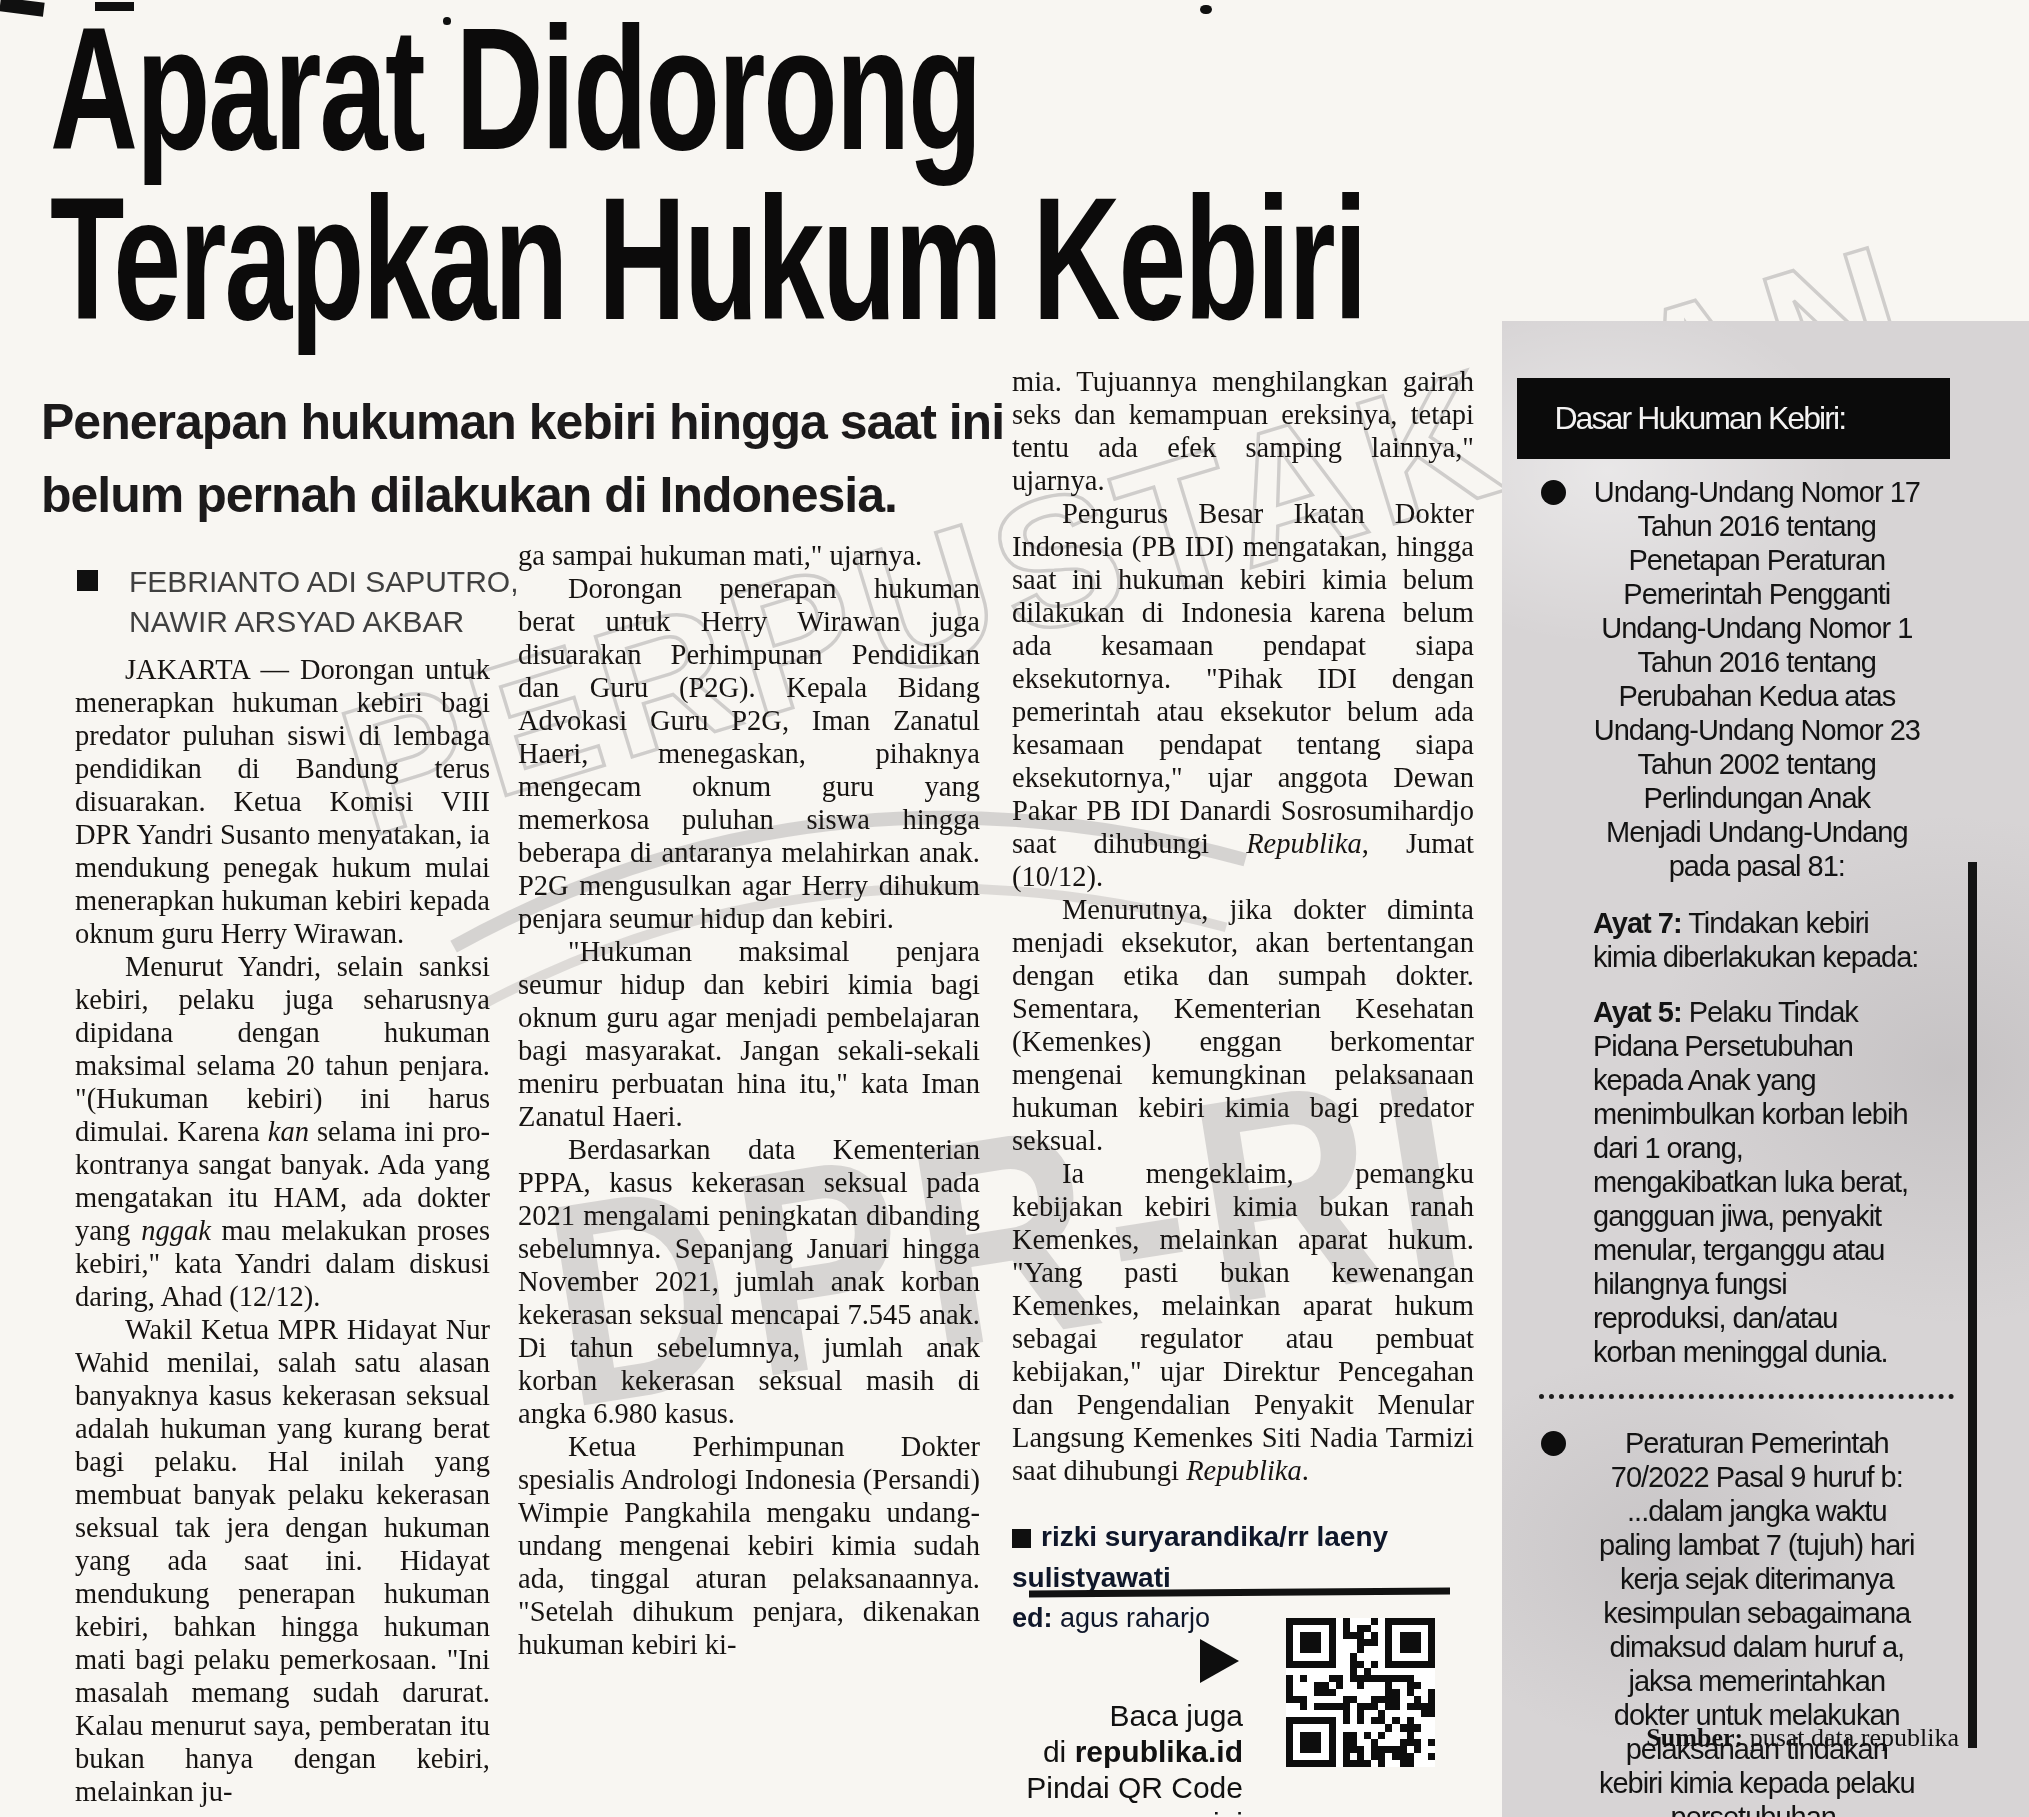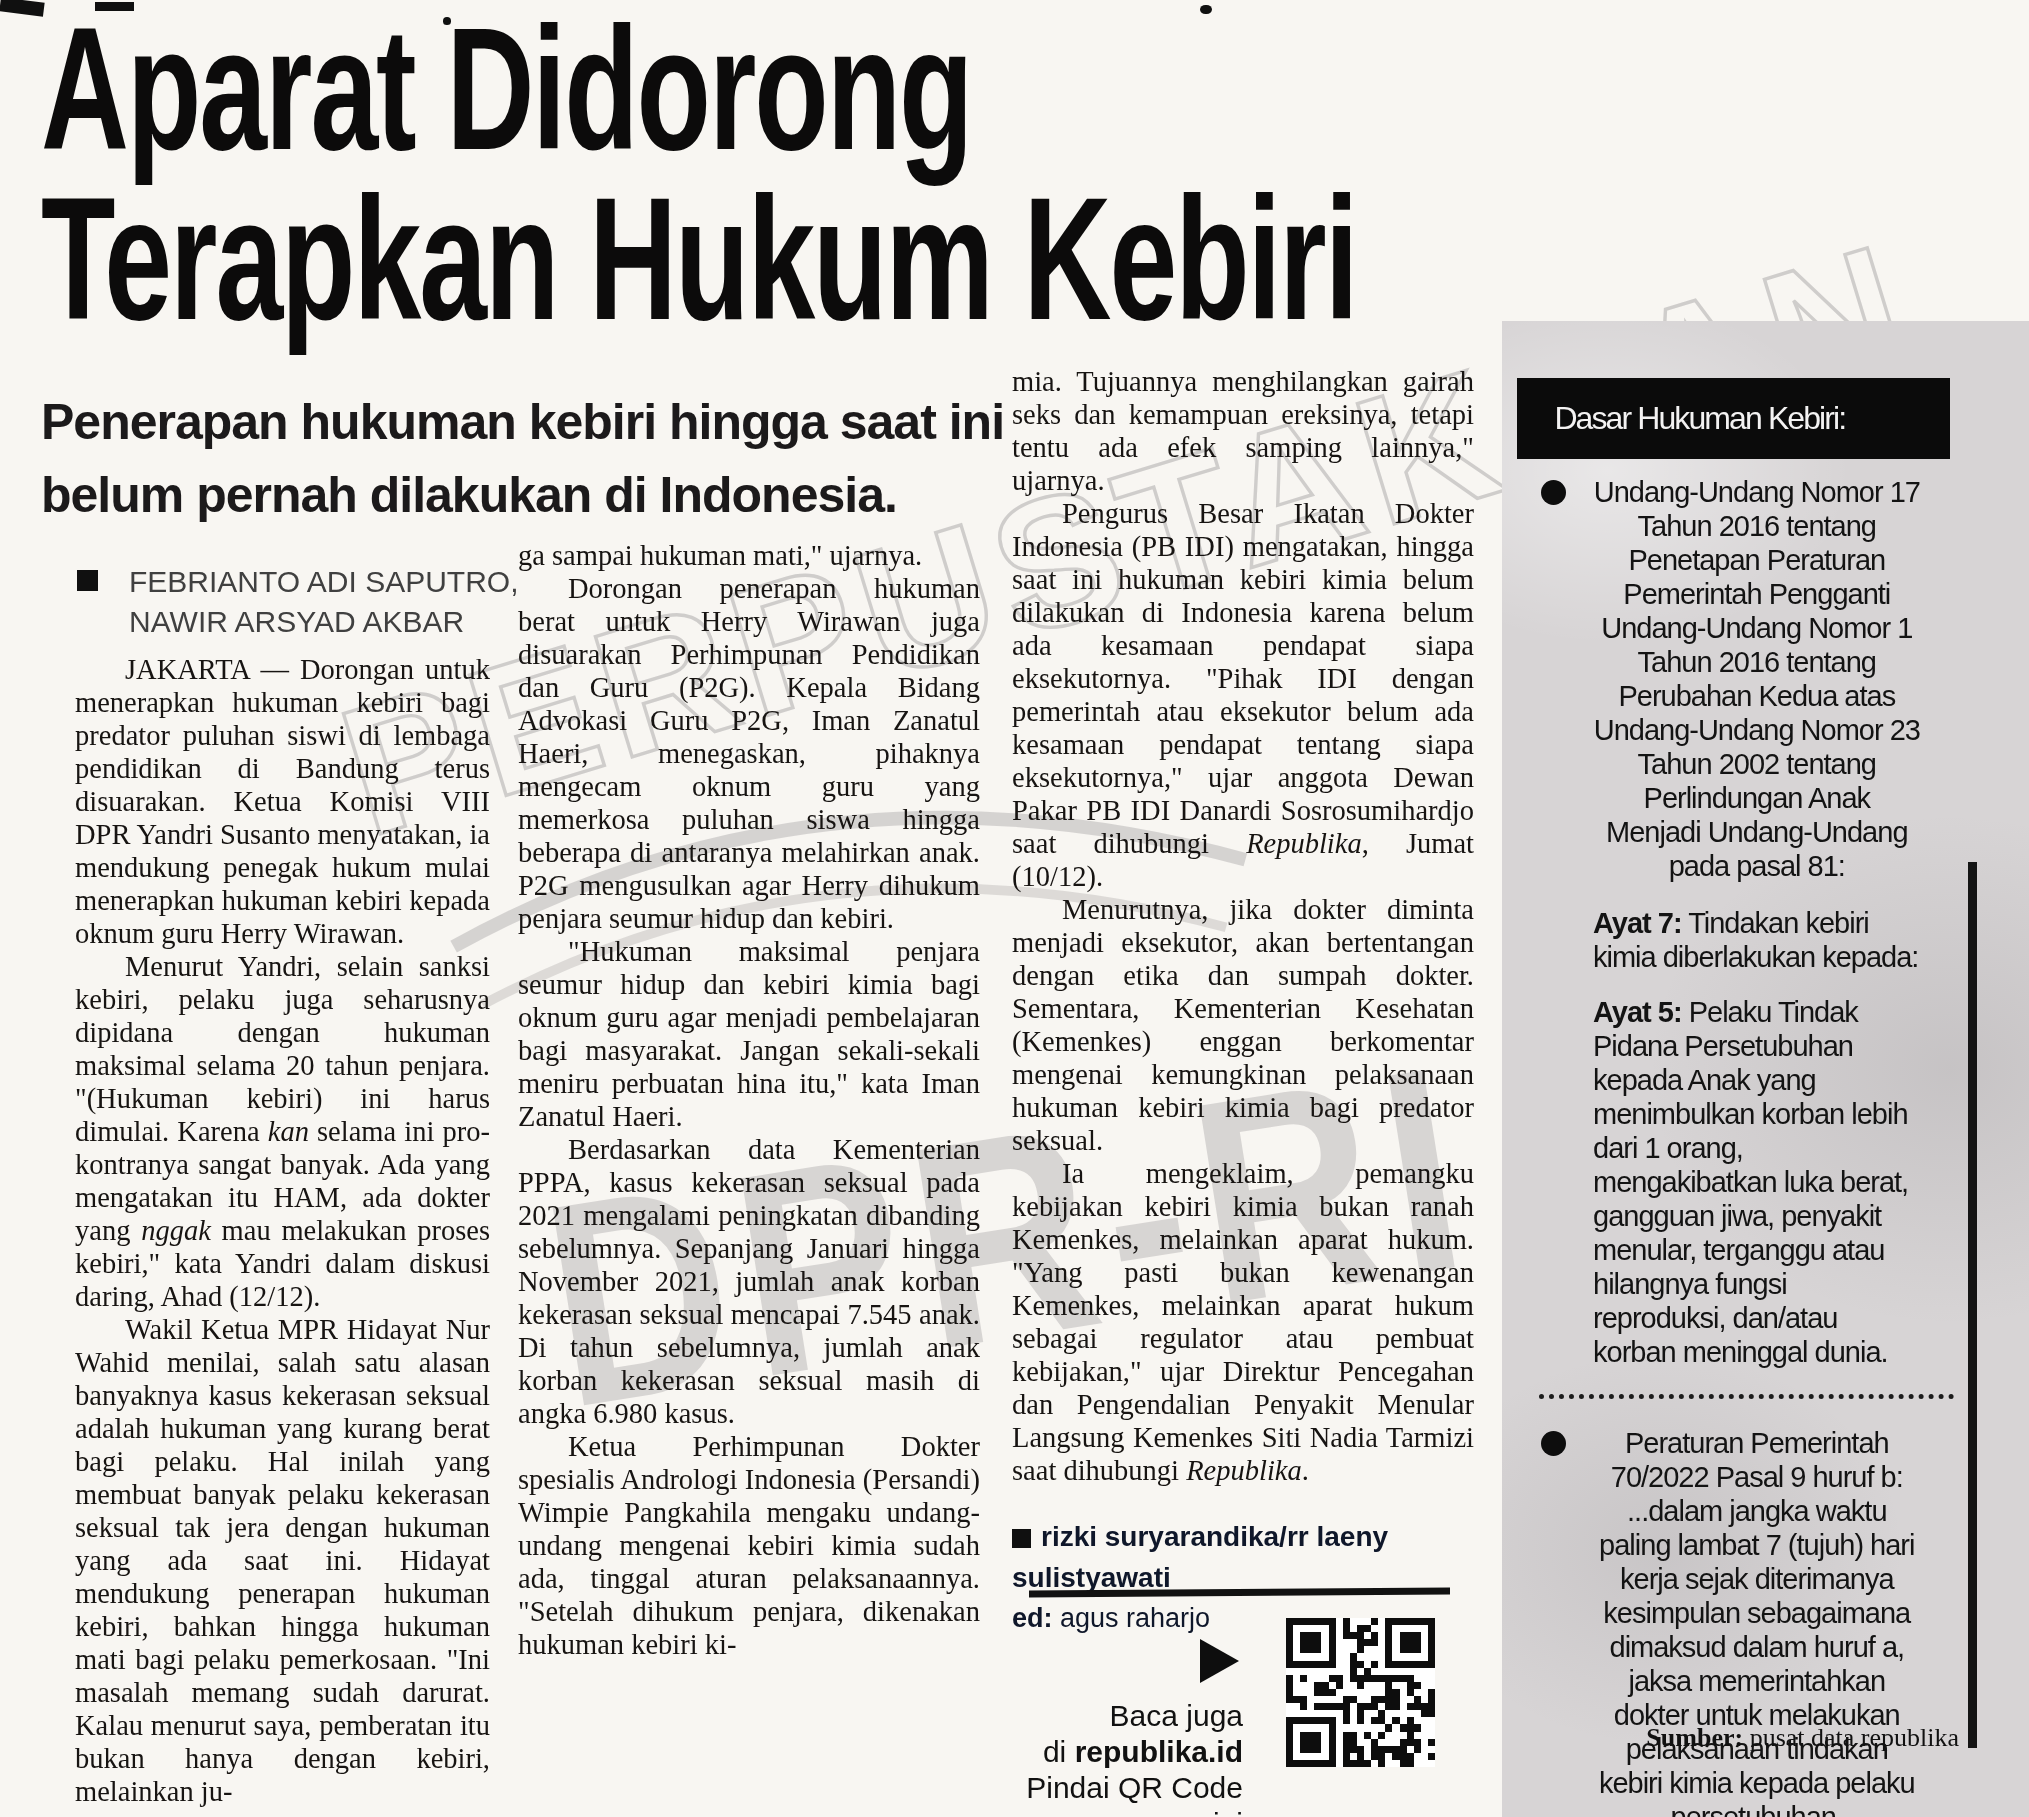--- a/index.html
+++ b/index.html
@@ -13,21 +13,21 @@
   .wm1{position:absolute;left:319px;top:676px;font-family:"Liberation Sans",sans-serif;
        font-weight:700;font-size:183px;letter-spacing:9.7px;color:transparent;
        -webkit-text-stroke:3.4px rgba(150,147,149,.42);transform:rotate(-17deg);
        transform-origin:0 0;white-space:nowrap;}
   .wm2{position:absolute;left:526px;top:1144px;font-family:"Liberation Sans",sans-serif;
        font-weight:700;font-size:290px;color:rgba(140,136,139,.30);letter-spacing:15.4px;
        transform:rotate(-9deg) scaleX(.85);transform-origin:0 0;white-space:nowrap;}
   .wm-svg{position:absolute;left:415px;top:541px;}
 
   
-  .headline{position:absolute;left:41px;top:3.9px;z-index:2;}
+  .headline{position:absolute;left:50px;top:3.9px;z-index:2;}
   .hl{display:block;font-family:"Liberation Sans",sans-serif;font-weight:700;
       font-size:174px;line-height:170px;letter-spacing:-2.9px;color:#0c0b0b;
       transform:scaleX(.70);transform-origin:0 50%;white-space:nowrap;}
 
   .standfirst{position:absolute;left:41px;top:386px;z-index:2;
       font-family:"Liberation Sans",sans-serif;font-size:50px;line-height:73px;
       letter-spacing:-1px;color:#1c1a1b;font-weight:bold;}
 
   .byline{position:absolute;left:77px;top:562px;z-index:2;display:flex;gap:31px;
       font-family:"Liberation Sans",sans-serif;font-size:30px;line-height:40px;color:#404040;}

